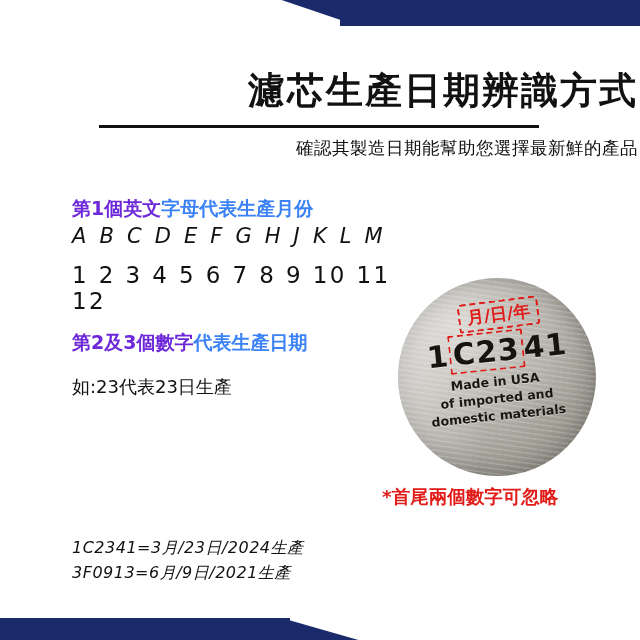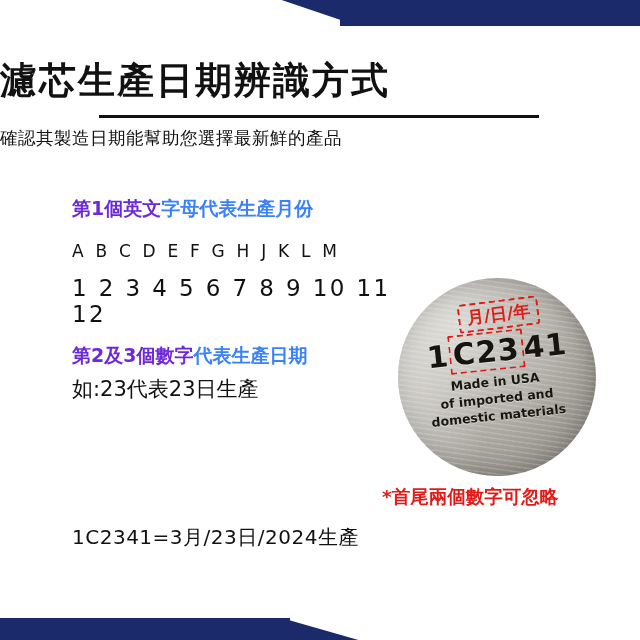--- a/index.html
+++ b/index.html
@@ -43,24 +43,24 @@
     position: absolute;
     bottom: 0; left: 0;
     width: 290px;
     height: 22px;
     background: #1b2a6b;
   }
 
   
   .header {
     position: absolute;
-    top: 60px;
+    top: 70px;
     left: 0;
     width: 638px;
-    text-align: left;
+    text-align: right;
   }
   .title {
     font-size: 37px;
     font-weight: bold;
     letter-spacing: 2px;
     color: #111111;
     line-height: 1.15;
   }
   .title-rule {
     width: 440px;
@@ -86,45 +86,47 @@
   .rule-head {
     font-size: 19px;
     font-weight: bold;
     line-height: 1.3;
     white-space: nowrap;
   }
   .red { color: #6d28d9; }
   .blk { color: #3b82f6; }
 
   .letters {
-    font-size: 17px;
+    font-size: 21px;
     letter-spacing: 3.2px;
-    margin-top: 20px;
+    margin-top: 3px;
     font-family: "DejaVu Sans", "Liberation Sans", sans-serif;
+    font-style: italic;
   }
   .numbers {
     font-size: 23px;
     letter-spacing: 2.4px;
     margin-top: 14px;
   }
   .note {
-    font-size: 21px;
-    margin-top: 7px;
+    font-size: 18px;
+    margin-top: 20px;
     line-height: 1.45;
   }
   .note-lines div { margin-top: 2px; }
 
   .examples {
     position: absolute;
-    top: 522px;
+    top: 536px;
     left: 72px;
-    font-size: 20px;
+    font-size: 16px;
     color: #111111;
     line-height: 1.55;
     letter-spacing: 0.5px;
+    font-style: italic;
   }
 
   
   .photo-wrap {
     position: absolute;
     top: 278px;
     left: 398px;
     width: 198px;
     height: 198px;
   }
@@ -245,20 +247,21 @@
       <span class="red">第2及3個數字</span><span class="blk">代表生產日期</span>
     </div>
     <div class="note">如:23代表23日生產</div>
   </div>
 
 
 </div>
 
 <div class="examples">
   <div>1C2341=3月/23日/2024生產</div>
+  <div>3F0913=6月/9日/2021生產</div>
 </div>
 
 <div class="photo-wrap">
   <div class="photo"></div>
   <div class="stamp-label">月/日/年</div>
   <div class="stamp-code">
     <span>1</span><span class="dash-box">C23</span><span>41</span>
   </div>
   <div class="stamp-sub">
     <div>Made in USA</div>

